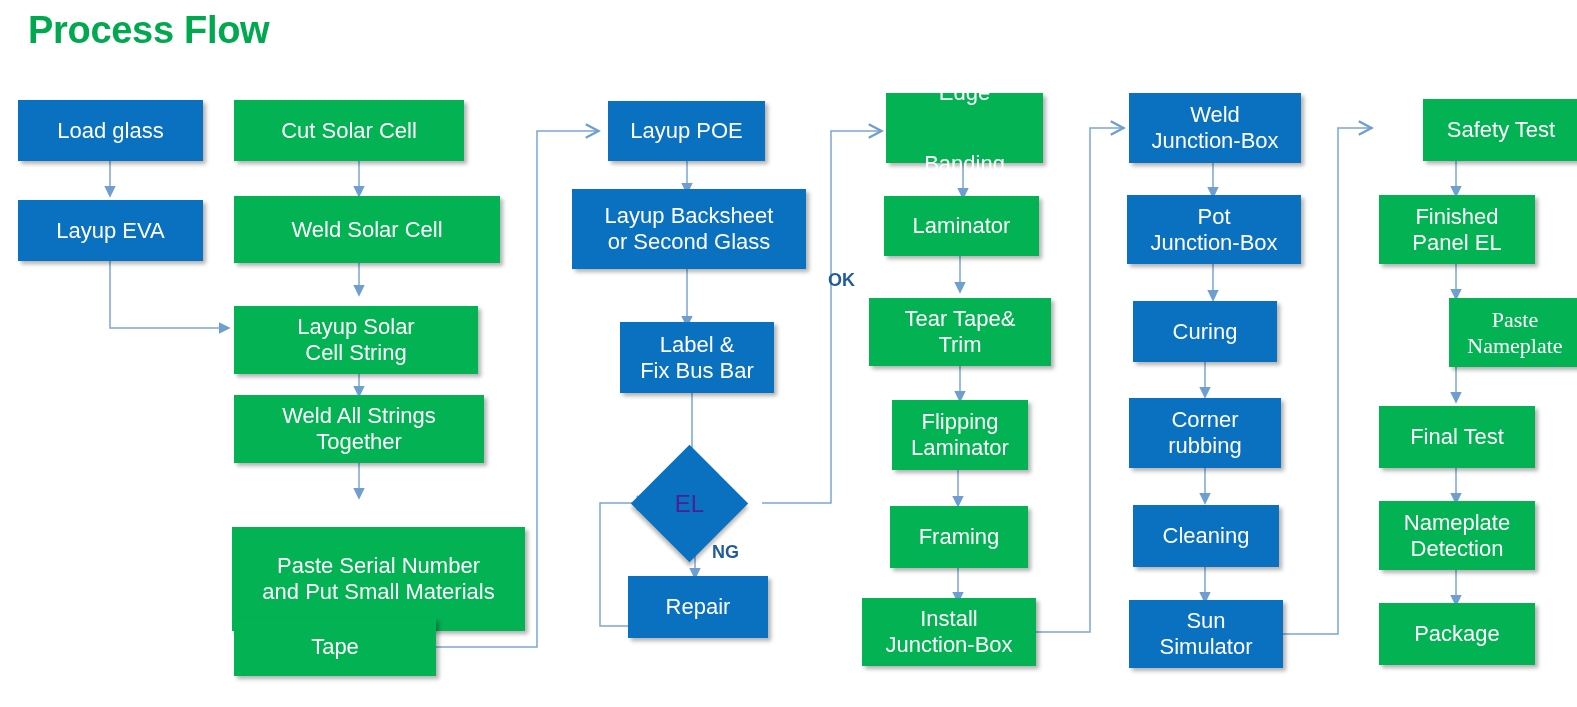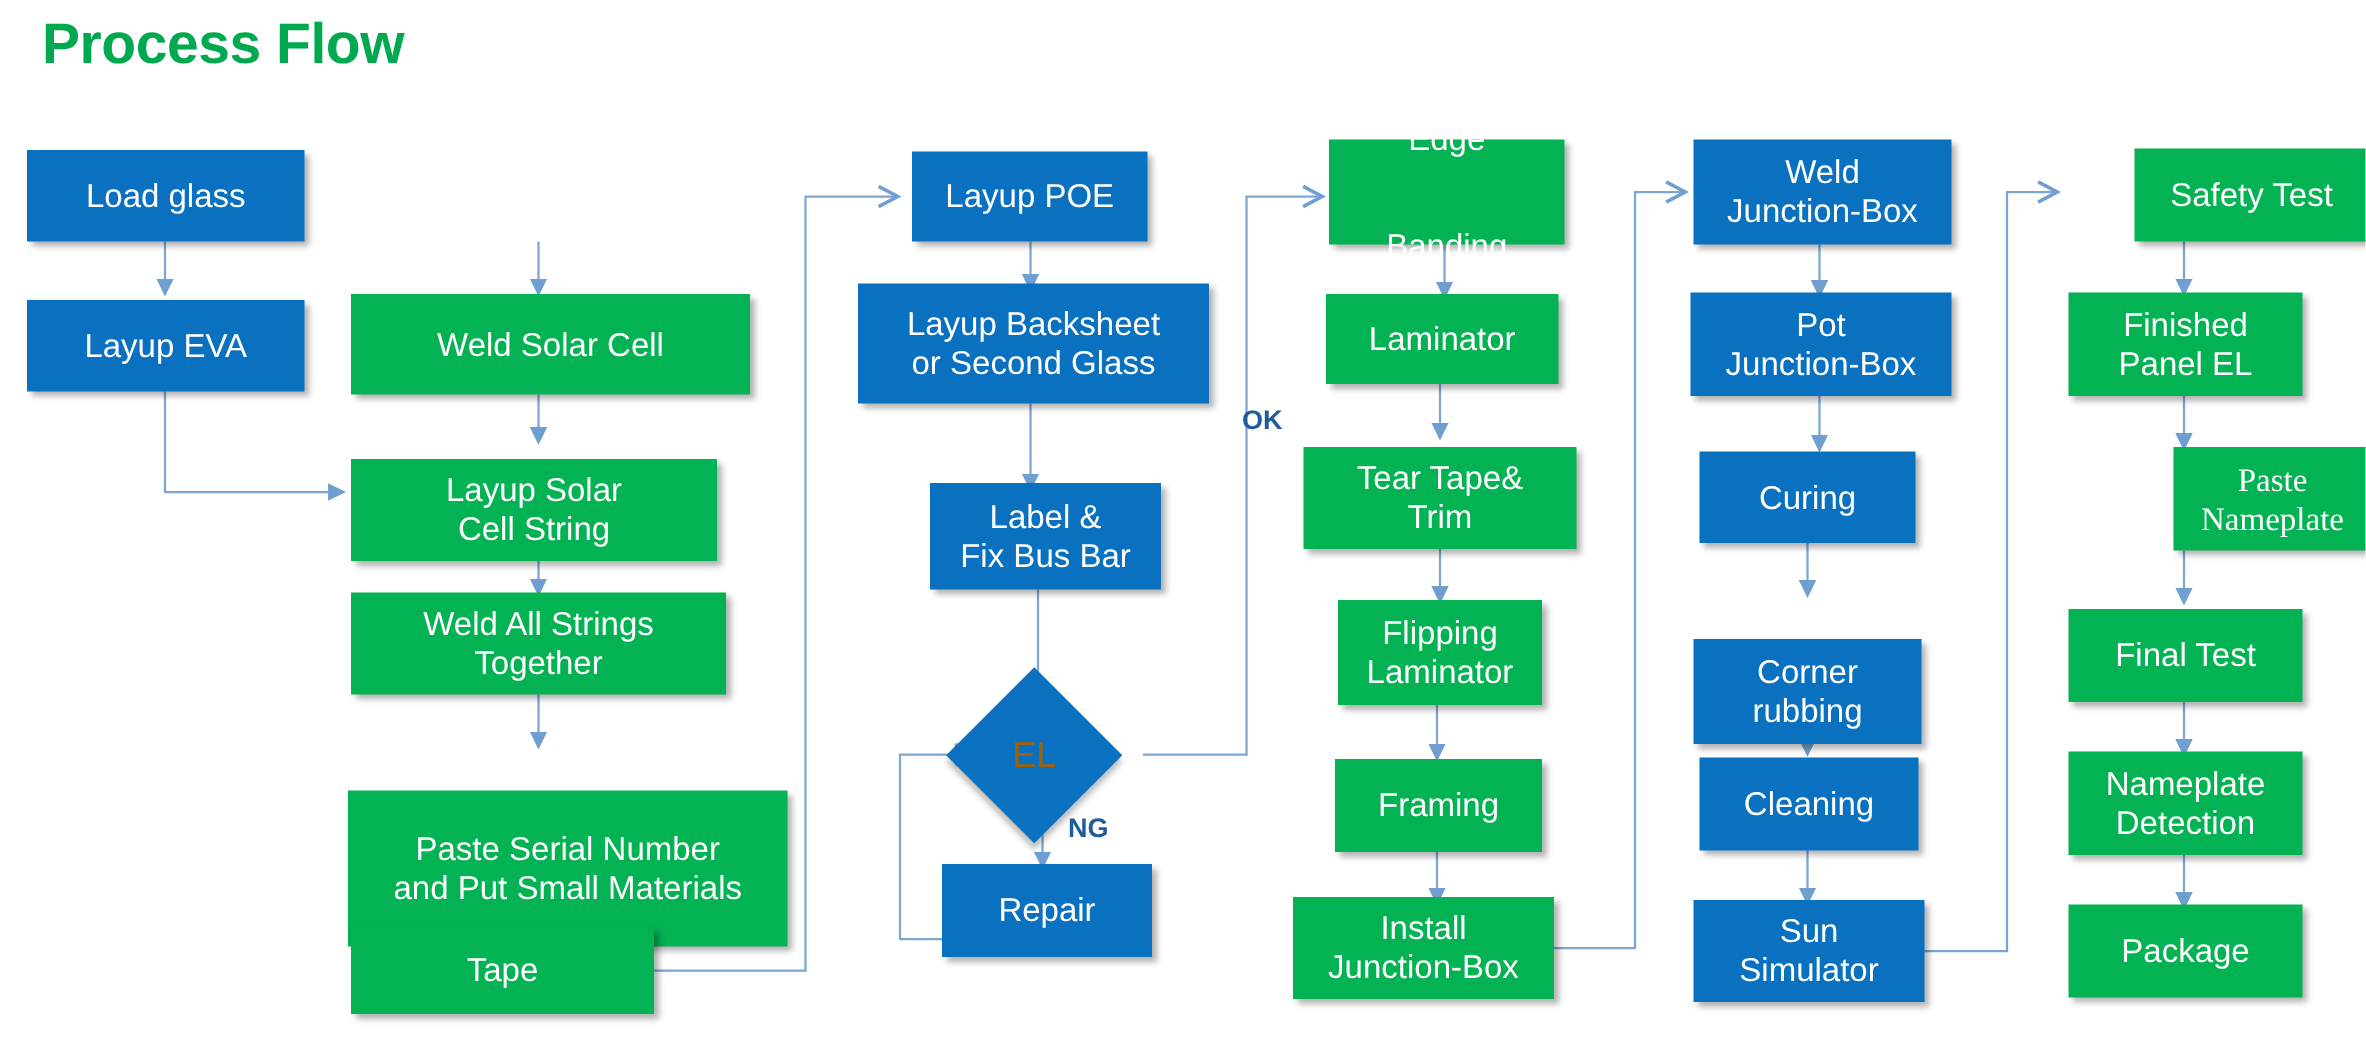--- a/index.html
+++ b/index.html
@@ -46,21 +46,21 @@
   .diamond-wrap{position:absolute;z-index:5;}
   .diamond-wrap .dia{
     position:absolute;left:0;top:0;width:100%;height:100%;
     background:#0a70c0;
     transform:rotate(45deg);
     box-shadow:3px 3px 4px rgba(0,0,0,0.28);
   }
   .diamond-wrap .dlabel{
     position:absolute;left:0;top:0;width:100%;height:100%;
     display:flex;align-items:center;justify-content:center;
-    color:#a16207;font-size:24px;
+    color:#4c1d95;font-size:24px;
   }
 
   
   .branch-label{
     position:absolute;
     font-size:18px;
     font-weight:bold;
     color:#1f5c99;
     z-index:7;
     white-space:nowrap;
@@ -132,20 +132,23 @@
     </g>
   </svg>
 
   <div class="node blue" style="left:18px;top:100px;width:185px;height:61px;">
     <span class="ln">Load glass</span>
   </div>
   <div class="node blue" style="left:18px;top:200px;width:185px;height:61px;">
     <span class="ln">Layup EVA</span>
   </div>
 
+  <div class="node green" style="left:234px;top:100px;width:230px;height:61px;">
+    <span class="ln">Cut Solar Cell</span>
+  </div>
   <div class="node green" style="left:234px;top:196px;width:266px;height:67px;">
     <span class="ln">Weld Solar Cell</span>
   </div>
   <div class="node green" style="left:234px;top:294px;width:244px;height:68px;margin-top:12px;">
     <span class="ln">Layup Solar</span>
     <span class="ln">Cell String</span>
   </div>
   <div class="node green" style="left:234px;top:395px;width:250px;height:68px;">
     <span class="ln">Weld All Strings</span>
     <span class="ln">Together</span>
@@ -209,21 +212,21 @@
     <span class="ln">Weld</span>
     <span class="ln">Junction-Box</span>
   </div>
   <div class="node blue" style="left:1127px;top:195px;width:174px;height:69px;">
     <span class="ln">Pot</span>
     <span class="ln">Junction-Box</span>
   </div>
   <div class="node blue" style="left:1133px;top:301px;width:144px;height:61px;">
     <span class="ln">Curing</span>
   </div>
-  <div class="node blue" style="left:1129px;top:398px;width:152px;height:70px;margin-top:28px;">
+  <div class="node blue" style="left:1129px;top:398px;width:152px;height:70px;">
     <span class="ln">Corner</span>
     <span class="ln">rubbing</span>
   </div>
   <div class="node blue" style="left:1133px;top:505px;width:146px;height:62px;">
     <span class="ln">Cleaning</span>
   </div>
   <div class="node blue" style="left:1129px;top:600px;width:154px;height:68px;">
     <span class="ln">Sun</span>
     <span class="ln">Simulator</span>
   </div>

